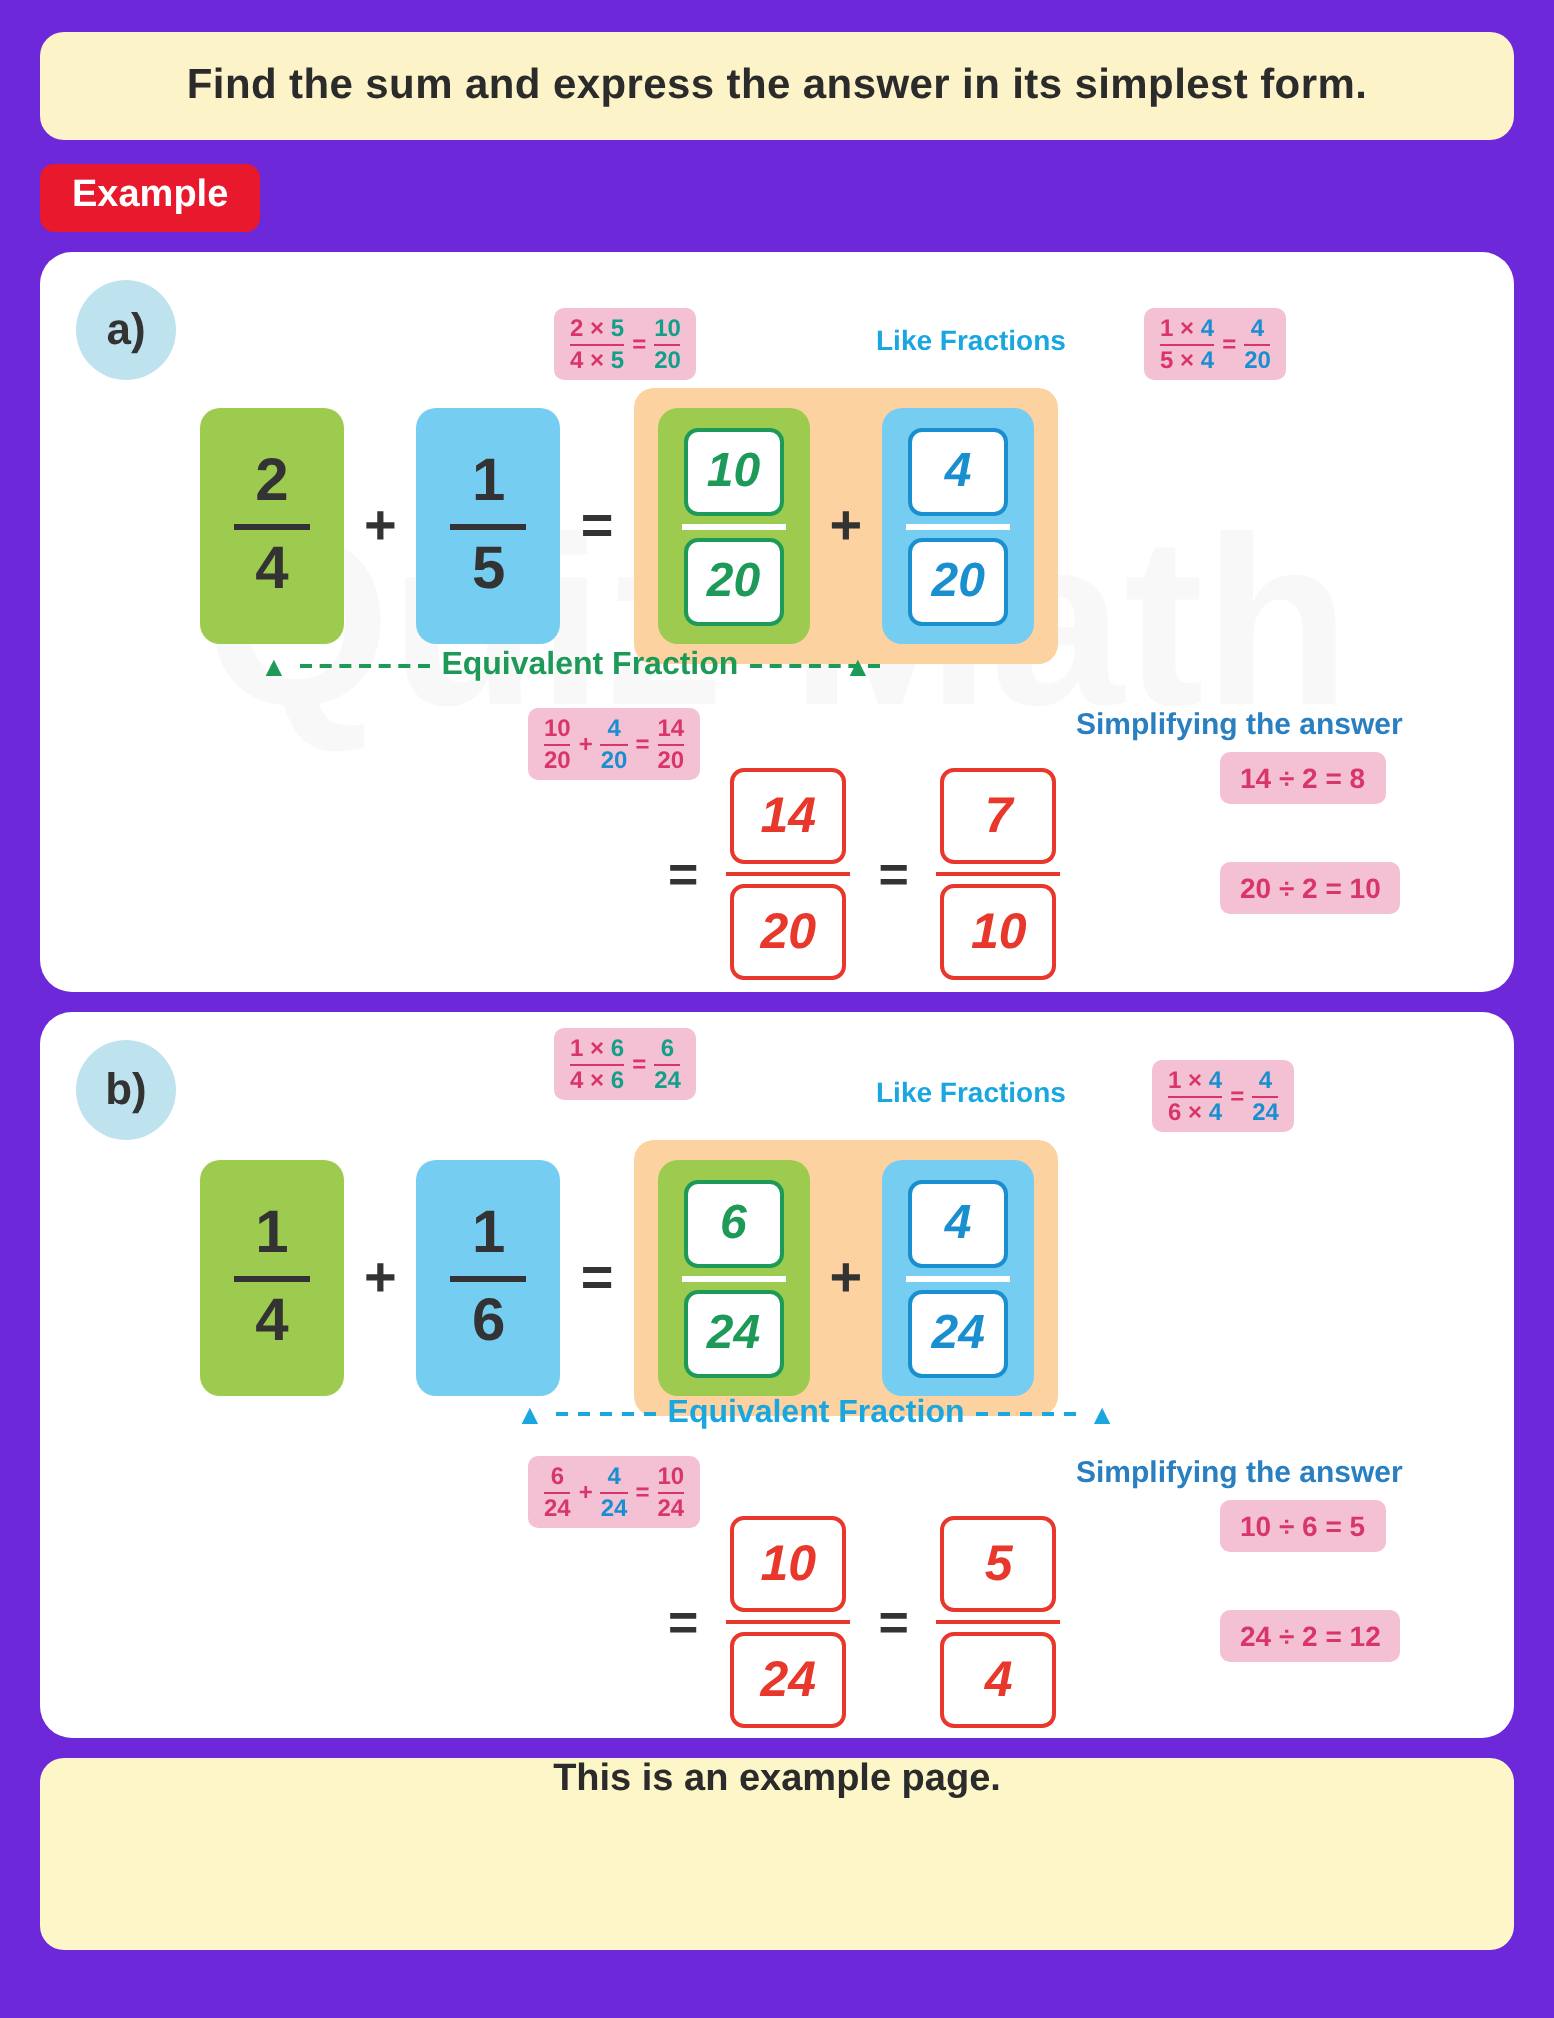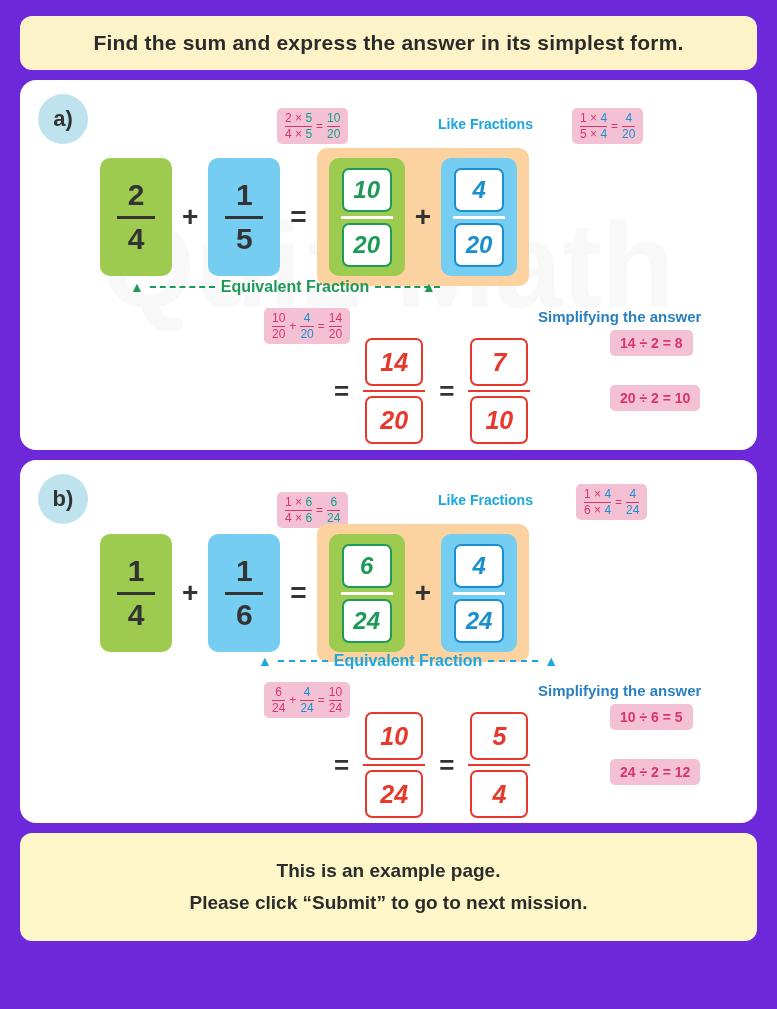--- a/index.html
+++ b/index.html
@@ -154,21 +154,21 @@
     width: 52px; height: 3px; background: #fff; margin: 4px 0;
   }
   .sub-tile.blue .bar { background: #fff; }
 
   
   .chip {
     background: #f4c0d4;
     border-radius: 5px;
     padding: 4px 8px;
     font-size: 12px;
-    font-weight: normal;
+    font-weight: bold;
     color: #d8356a;
     display: inline-flex;
     align-items: center;
     gap: 4px;
     white-space: nowrap;
   }
   .chip .frac {
     display: inline-flex;
     flex-direction: column;
     align-items: center;
@@ -240,44 +240,45 @@
     color: #2a7fc1;
     font-size: 15px;
     font-weight: bold;
   }
 
   
   .footer {
     margin-top: 10px;
     background: #fdf6c8;
     border-radius: 12px;
-    height: 108px;
+    height: 96px;
     display: flex;
     flex-direction: column;
     align-items: center;
-    justify-content: center;
+    justify-content: space-between;
     gap: 10px;
     color: #2b2b2b;
     font-size: 19px;
     font-weight: bold;
   }
 
   .abs { position: absolute; }
 </style>
 </head>
 <body>
 
 <div class="page">
 
   
   <div class="title-banner">
     <span>Find the sum and express the answer in its simplest form.</span>
   </div>
 
   
+  <div class="example-tag">Example</div>
 
   
   <div class="card card-a">
     <div class="watermark">
       <span style="opacity:.5">Quiz Math</span>
     </div>
 
     <div class="label-circle">a)</div>
 
     <div class="abs" style="left:257px; top:28px;">
@@ -398,21 +399,21 @@
     </div>
 
     <div class="abs chip-plain" style="left:590px; top:250px;">14 ÷ 2 = 8</div>
     <div class="abs chip-plain" style="left:590px; top:305px;">20 ÷ 2 = 10</div>
   </div>
 
   
   <div class="card card-b">
     <div class="label-circle">b)</div>
 
-    <div class="abs" style="left:257px; top:32px;">
+    <div class="abs" style="left:257px; top:8px;">
       <div class="chip">
         <span class="frac">
           <span><span>1</span>
             <span>×</span>
             <span class="teal">6</span></span>
           <span class="fbar"></span>
           <span><span>4</span>
             <span>×</span>
             <span class="teal">6</span></span>
         </span>
@@ -522,16 +523,15 @@
       </div>
     </div>
 
     <div class="abs chip-plain" style="left:590px; top:244px;">10 ÷ 6 = 5</div>
     <div class="abs chip-plain" style="left:590px; top:299px;">24 ÷ 2 = 12</div>
   </div>
 
   
   <div class="footer">
     <div>This is an example page.</div>
-    <div>Please click “Submit” to go to next mission.</div>
   </div>
 
 </div>
 
 </body></html>

